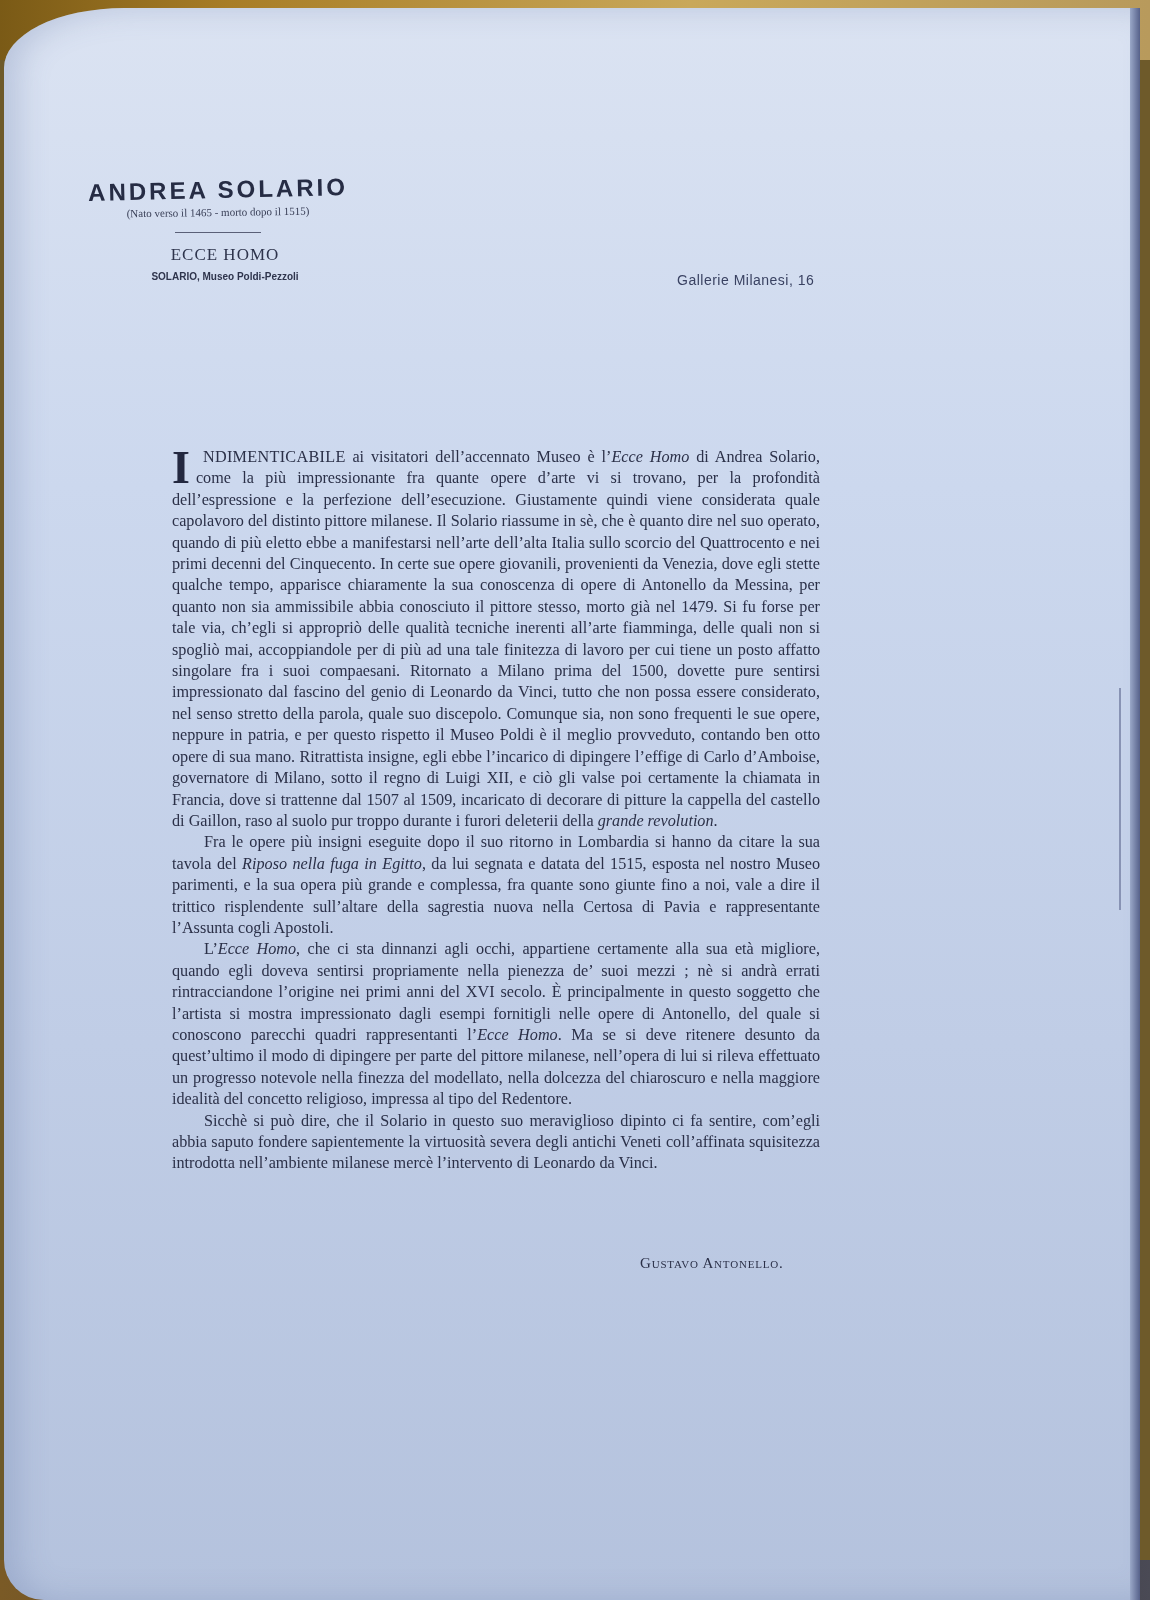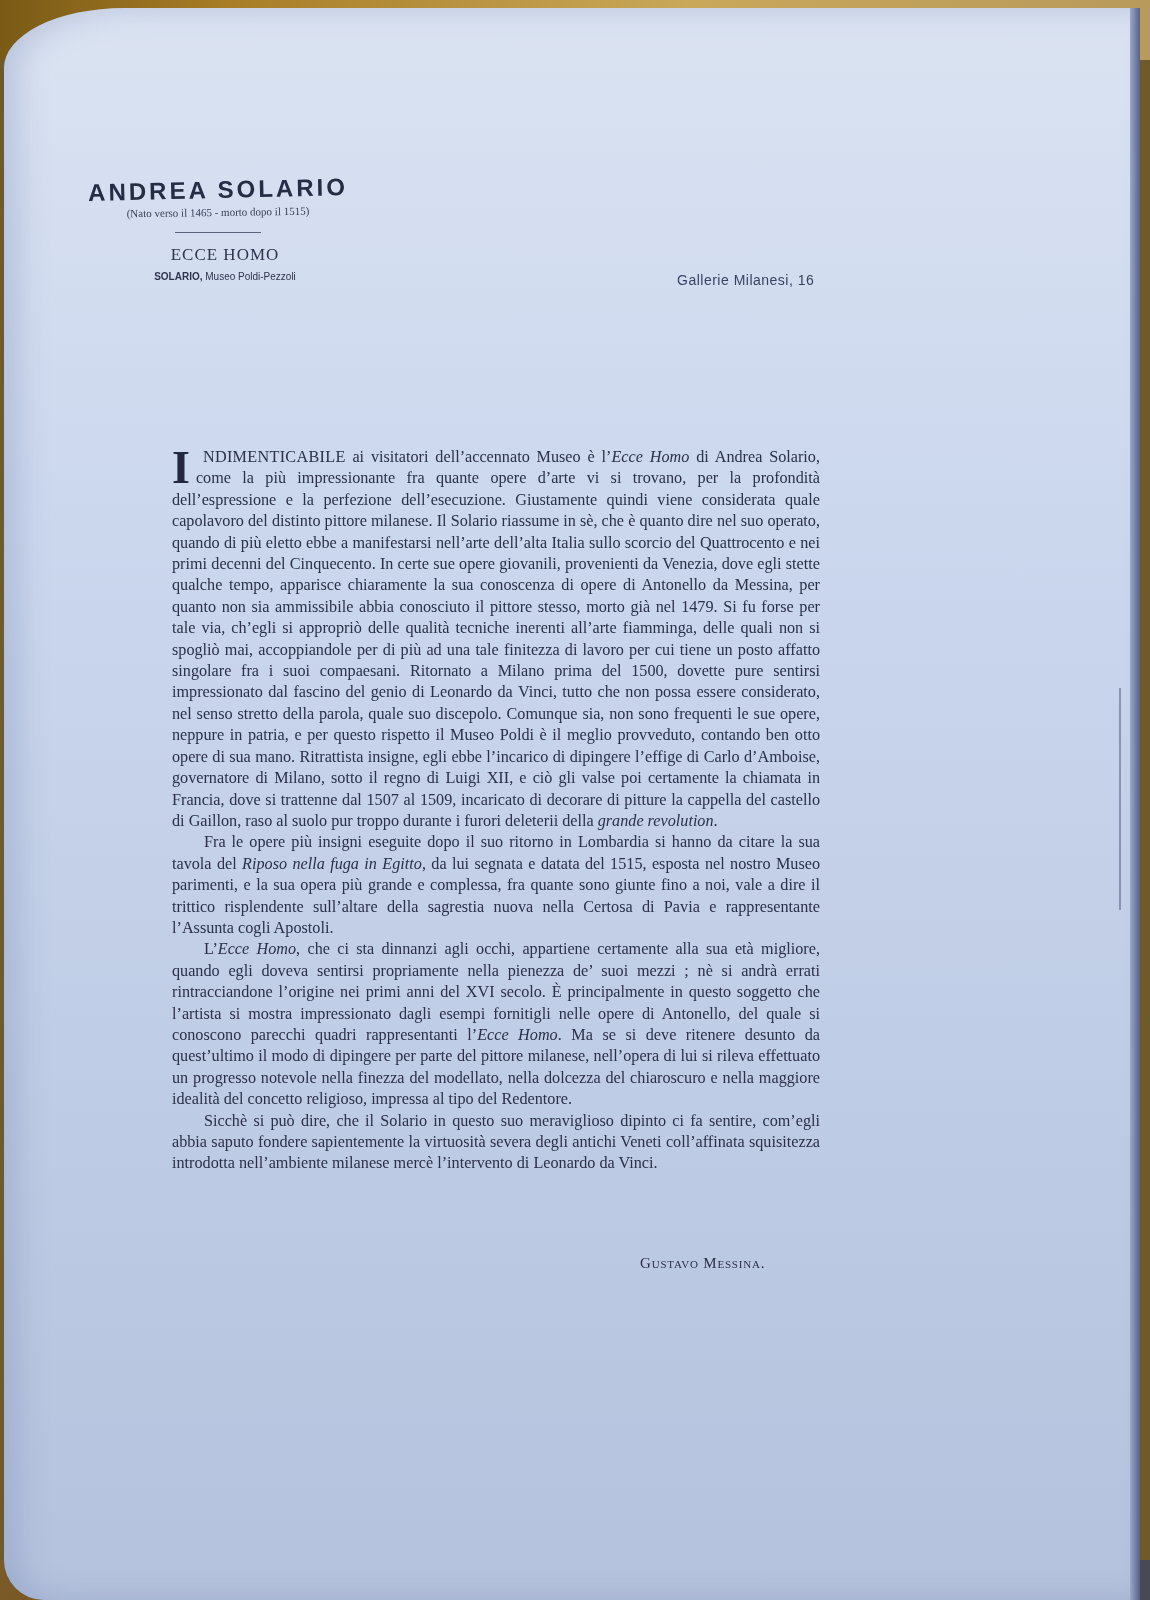--- a/index.html
+++ b/index.html
@@ -45,21 +45,21 @@
   .rule {
     width: 86px; height: 1px; background: #5a6078; margin: 14px auto 12px auto;
   }
   .work-title {
     font-size: 17px; letter-spacing: 1px; color: #2e344c; margin-left: 14px;
   }
   .location {
     font-family: "Liberation Sans", "DejaVu Sans", sans-serif;
     font-size: 10px; font-weight: bold; color: #2e344c; margin-top: 6px; margin-left: 14px;
   }
-  .location .loc-rest { font-weight: normal; }
+  .location .loc-rest { font-weight: bold; }
 
   .series {
     position: absolute; left: 677px; top: 272px;
     font-family: "Liberation Sans", "DejaVu Sans", sans-serif;
     font-size: 14px; color: #3a4262; letter-spacing: 0.5px;
   }
 
   .body-text {
     position: absolute; left: 172px; top: 447px; width: 648px;
     font-family: "Liberation Serif", "DejaVu Serif", serif;
@@ -104,13 +104,13 @@
 
 <div class="body-text" id="article">
   <p class="first">
     <span class="dropcap">I</span><span class="lead">NDIMENTICABILE</span><span class="para-content"><span> ai visitatori dell’accennato Museo è l’</span><em>Ecce Homo</em><span> di Andrea Solario, come la più impressionante fra quante opere d’arte vi si trovano, per la profondità dell’espressione e la perfezione dell’esecuzione. Giustamente quindi viene considerata quale capolavoro del distinto pittore milanese. Il Solario riassume in sè, che è quanto dire nel suo operato, quando di più eletto ebbe a manifestarsi nell’arte dell’alta Italia sullo scorcio del Quattrocento e nei primi decenni del Cinquecento. In certe sue opere giovanili, provenienti da Venezia, dove egli stette qualche tempo, apparisce chiaramente la sua conoscenza di opere di Antonello da Messina, per quanto non sia ammissibile abbia conosciuto il pittore stesso, morto già nel 1479. Si fu forse per tale via, ch’egli si appropriò delle qualità tecniche inerenti all’arte fiamminga, delle quali non si spogliò mai, accoppiandole per di più ad una tale finitezza di lavoro per cui tiene un posto affatto singolare fra i suoi compaesani. Ritornato a Milano prima del 1500, dovette pure sentirsi impressionato dal fascino del genio di Leonardo da Vinci, tutto che non possa essere considerato, nel senso stretto della parola, quale suo discepolo. Comunque sia, non sono frequenti le sue opere, neppure in patria, e per questo rispetto il Museo Poldi è il meglio provveduto, contando ben otto opere di sua mano. Ritrattista insigne, egli ebbe l’incarico di dipingere l’effige di Carlo d’Amboise, governatore di Milano, sotto il regno di Luigi XII, e ciò gli valse poi certamente la chiamata in Francia, dove si trattenne dal 1507 al 1509, incaricato di decorare di pitture la cappella del castello di Gaillon, raso al suolo pur troppo durante i furori deleterii della </span><em>grande revolution</em><span>.</span></span>
   </p>
   <p><span class="para-content"><span>Fra le opere più insigni eseguite dopo il suo ritorno in Lombardia si hanno da citare la sua tavola del </span><em>Riposo nella fuga in Egitto</em><span>, da lui segnata e datata del 1515, esposta nel nostro Museo parimenti, e la sua opera più grande e complessa, fra quante sono giunte fino a noi, vale a dire il trittico risplendente sull’altare della sagrestia nuova nella Certosa di Pavia e rappresentante l’Assunta cogli Apostoli.</span></span></p>
   <p><span class="para-content"><span>L’</span><em>Ecce Homo</em><span>, che ci sta dinnanzi agli occhi, appartiene certamente alla sua età migliore, quando egli doveva sentirsi propriamente nella pienezza de’ suoi mezzi ; nè si andrà errati rintracciandone l’origine nei primi anni del XVI secolo. È principalmente in questo soggetto che l’artista si mostra impressionato dagli esempi fornitigli nelle opere di Antonello, del quale si conoscono parecchi quadri rappresentanti l’</span><em>Ecce Homo</em><span>. Ma se si deve ritenere desunto da quest’ultimo il modo di dipingere per parte del pittore milanese, nell’opera di lui si rileva effettuato un progresso notevole nella finezza del modellato, nella dolcezza del chiaroscuro e nella maggiore idealità del concetto religioso, impressa al tipo del Redentore.</span></span></p>
   <p><span class="para-content"><span>Sicchè si può dire, che il Solario in questo suo meraviglioso dipinto ci fa sentire, com’egli abbia saputo fondere sapientemente la virtuosità severa degli antichi Veneti coll’affinata squisitezza introdotta nell’ambiente milanese mercè l’intervento di Leonardo da Vinci.</span></span></p>
 </div>
 
-<div class="signature">Gustavo Messina.</div>
+<div class="signature">Gustavo Antonello.</div>
 
 </body></html>

